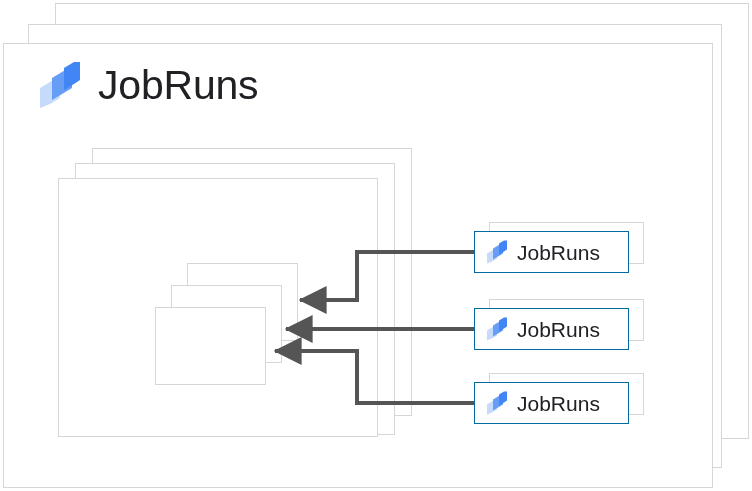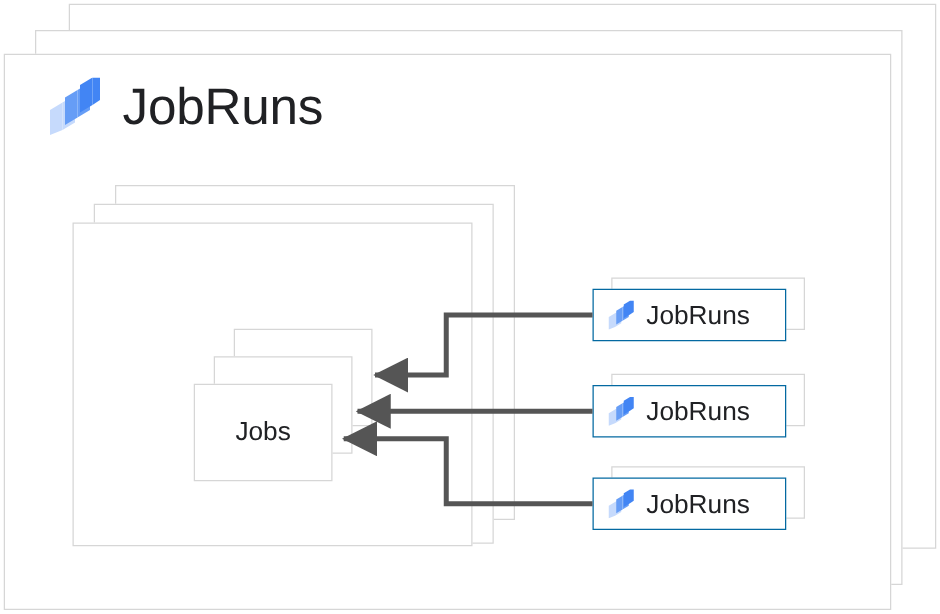--- a/index.html
+++ b/index.html
@@ -158,21 +158,20 @@
 
   <div class="card ghost phases-back3"></div>
   <div class="card ghost phases-back2"></div>
   <div class="card phases-front"></div>
 
 
   <div class="card ghost jobs-back3"></div>
   <div class="card ghost jobs-back2"></div>
   <div class="card jobs-front"></div>
 
-  <div class="jobs-label">Jobs</div>
 
   <div class="card ghost jobrun-ghost jr1-ghost"></div>
   <div class="jobrun-box jr1-box">
     <span class="logo">
       <svg width="22" height="24" viewBox="0 0 44 46" aria-hidden="true">
         <polygon points="2,26 12,20 12,42 2,46" fill="#c6dafc"></polygon>
         <polygon points="12,20 22,14 22,36 12,42" fill="#c6dafc"></polygon>
         <polygon points="14,16 24,10 24,32 14,38" fill="#669df6"></polygon>
         <polygon points="24,10 34,4  34,26 24,32" fill="#669df6"></polygon>
         <polygon points="26,6  36,0  36,22 26,28" fill="#4285f4"></polygon>

